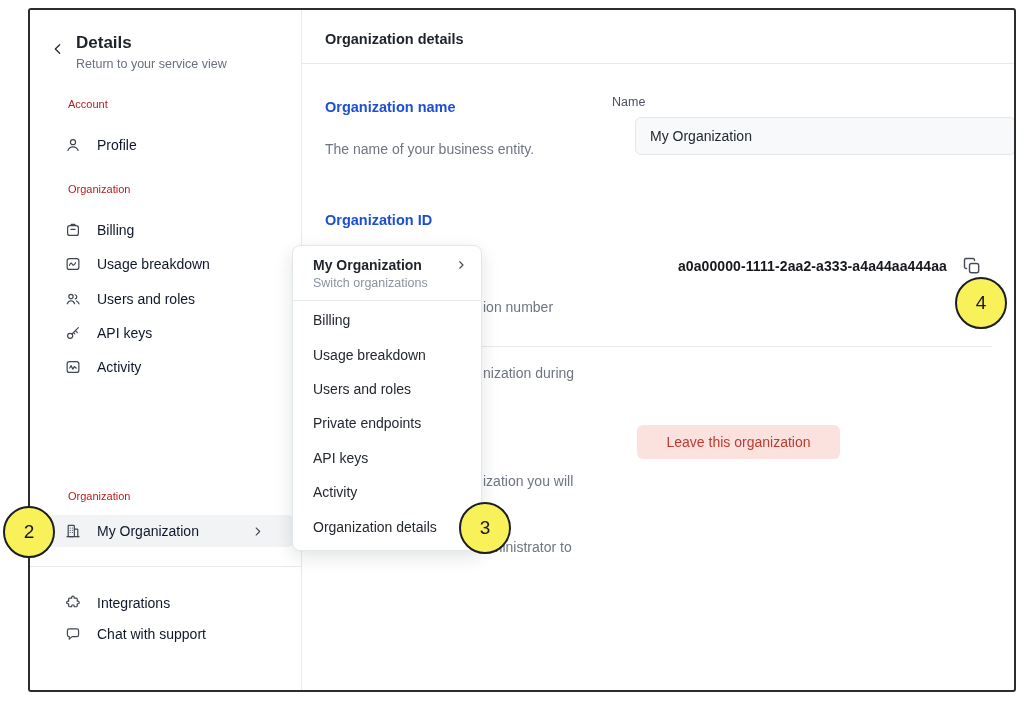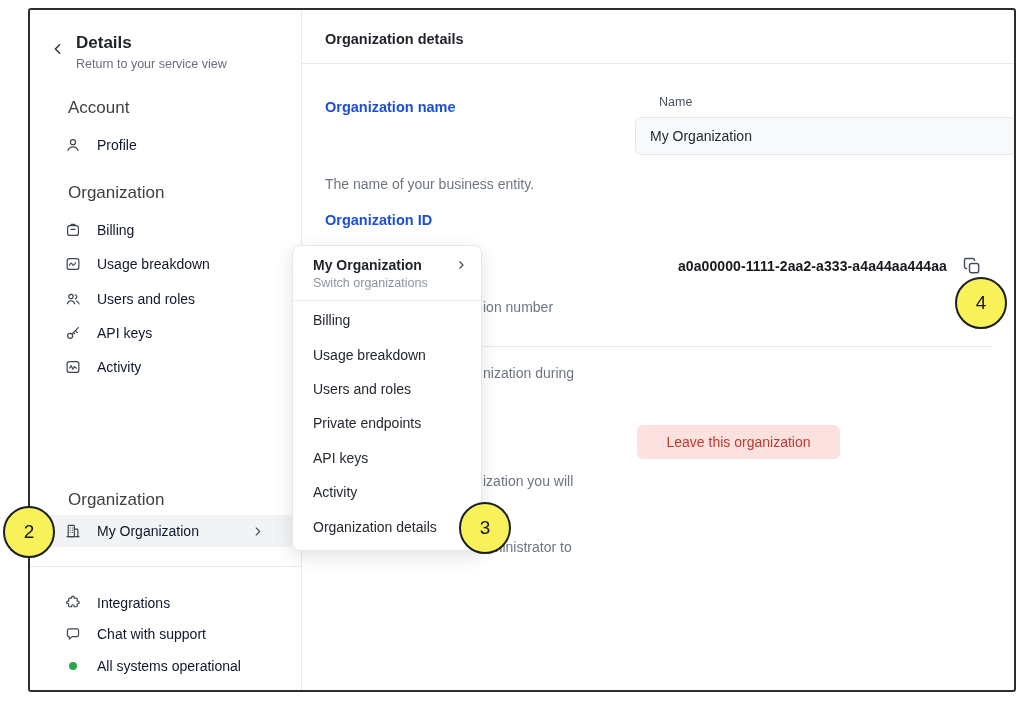--- a/index.html
+++ b/index.html
@@ -10,38 +10,38 @@
   .frame { position:absolute; left:28px; top:8px; width:988px; height:684px;
     border:2px solid #2b2d30; border-radius:3px; background:#fff; overflow:hidden; }
 
   
   .sidebar { position:absolute; left:0; top:0; bottom:0; width:272px;
     border-right:1px solid #e7e9ec; background:#fff; }
   .back-btn { position:absolute; left:20px; top:28px; width:22px; height:22px;
     background:none; border:none; cursor:pointer; color:#2a2f37; }
   .sb-title { position:absolute; left:46px; top:23px; font-size:17px; font-weight:700; }
   .sb-sub { position:absolute; left:46px; top:47px; font-size:12.5px; color:#68707e; }
-  .sb-label { position:absolute; left:38px; font-size:17px; color:#404040; }
+  .sb-label { position:absolute; left:38px; font-size:11px; color:#b91c1c; }
   .srow { position:absolute; left:16px; width:248px; height:32px; display:flex;
     align-items:center; padding-left:18px; border-radius:6px; cursor:pointer;
     font-size:14px; color:#0f172a; background:transparent; }
   .srow .icn { width:18px; height:18px; margin-right:15px; color:#3f4650; flex:none; display:flex; }
   .srow.sel { background:#f1f3f5; }
   .srow .chev { margin-left:auto; margin-right:30px; color:#3f4650; display:flex; }
   .sb-div { position:absolute; left:0; width:272px; height:1px; background:#e7e9ec; }
   .dot { width:8px; height:8px; border-radius:50%; background:#2da44e; margin:0 20px 0 5px; flex:none; }
   svg { display:block; }
 
   
   .m-header { position:absolute; left:295px; top:21px; font-size:14.5px; font-weight:700; }
   .m-hdiv { position:absolute; left:272px; right:0; top:53px; height:1px; background:#e7e9ec; }
   .sec-title { position:absolute; left:295px; font-size:14.5px; font-weight:700; color:#1d4ed8; }
-  .sec-desc { position:absolute; left:295px; font-size:14px; color:#6e7582; line-height:22px;margin-top:35px; }
+  .sec-desc { position:absolute; left:295px; font-size:14px; color:#6e7582; line-height:22px; }
   .frag { position:absolute; left:453px; font-size:14px; color:#6e7582; line-height:22px; white-space:pre; }
-  .fld-label { position:absolute; left:629px; top:85px; font-size:12.5px; color:#4a5160; }
+  .fld-label { position:absolute; left:582px; top:85px; font-size:12.5px; color:#4a5160; }
   .name-input { position:absolute; left:605px; top:107px; width:381px; height:38px;
     background:#f8f9fa; border:1px solid #e3e6ea; border-radius:6px; padding:0 14px;
     font-size:14px; color:#23282f; font-family:inherit; }
   .org-id { position:absolute; right:67px; top:248px; font-size:14px; font-weight:700; color:#16181c; letter-spacing:.1px; }
   .copy-btn { position:absolute; left:930px; top:243px; width:26px; height:26px; border:none;
     background:none; cursor:pointer; color:#454c59; padding:2px; }
   .m-sdiv { position:absolute; left:295px; right:22px; top:336px; height:1px; background:#e7e9ec; }
   .leave-btn { position:absolute; left:607px; top:415px; width:203px; height:34px;
     background:#fbe2df; color:#bf3a2f; border:none; border-radius:6px; font-size:14px;
     font-weight:500; cursor:pointer; font-family:inherit; }
@@ -183,24 +183,20 @@
 
     <div class="srow" style="top:578px;height:30px">
       <span class="icn">
         <svg width="18" height="18" viewBox="0 0 24 24" fill="none" stroke="currentColor" stroke-width="1.6" stroke-linecap="round" stroke-linejoin="round">
             <path d="M10.2 4.6a1.7 1.7 0 0 1 3.4 0V5.6h2.8a1.2 1.2 0 0 1 1.2 1.2v2.8h1a1.7 1.7 0 0 1 0 3.4h-1v2.8a1.2 1.2 0 0 1-1.2 1.2h-2.8v-1a1.7 1.7 0 0 0-3.4 0v1H7.4a1.2 1.2 0 0 1-1.2-1.2v-2.8h-1a1.7 1.7 0 0 1 0-3.4h1V6.8a1.2 1.2 0 0 1 1.2-1.2h2.8z"></path>
           </svg>
       </span>
       <span>Integrations</span>
     </div>
 
-    <div class="srow" style="top:641px;height:30px">
-      <span class="dot"></span>
-      <span>All systems operational</span>
-    </div>
   </div>
 
   <div class="m-header">Organization details</div>
   <div class="m-hdiv"></div>
 
   <div class="sec-title" style="top:89px">Organization name</div>
   <div class="sec-desc" style="top:128px">The name of your business entity.</div>
   <div class="fld-label">Name</div>
   <input class="name-input" type="text" value="My Organization" style="">
 

